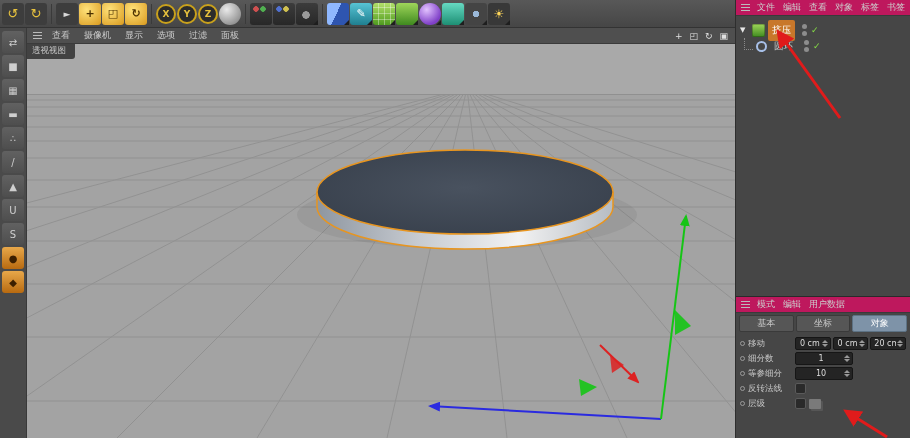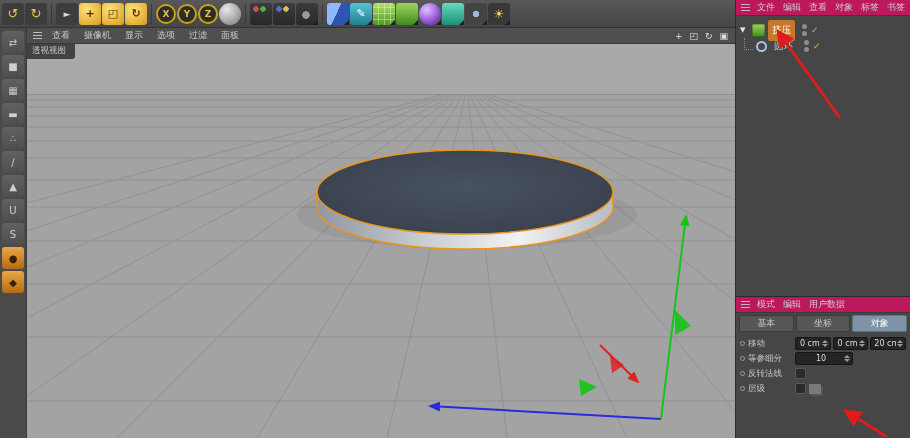--- a/index.html
+++ b/index.html
@@ -340,20 +340,33 @@
             <span class="num-field">
               <span class="val">20 cm</span>
               <span class="stp">
                   <i class="up"></i>
                   <i class="dn"></i>
                 </span>
             </span>
           </span>
         </div>
 
+        <div class="am-row">
+          <span class="anim-dot"></span>
+          <span class="am-label">细分数</span>
+          <span class="fields single">
+            <span class="num-field">
+              <span class="val">1</span>
+              <span class="stp">
+                  <i class="up"></i>
+                  <i class="dn"></i>
+                </span>
+            </span>
+          </span>
+        </div>
 
         <div class="am-row">
           <span class="anim-dot"></span>
           <span class="am-label">等参细分</span>
           <span class="fields single">
             <span class="num-field">
               <span class="val">10</span>
               <span class="stp">
                   <i class="up"></i>
                   <i class="dn"></i>

